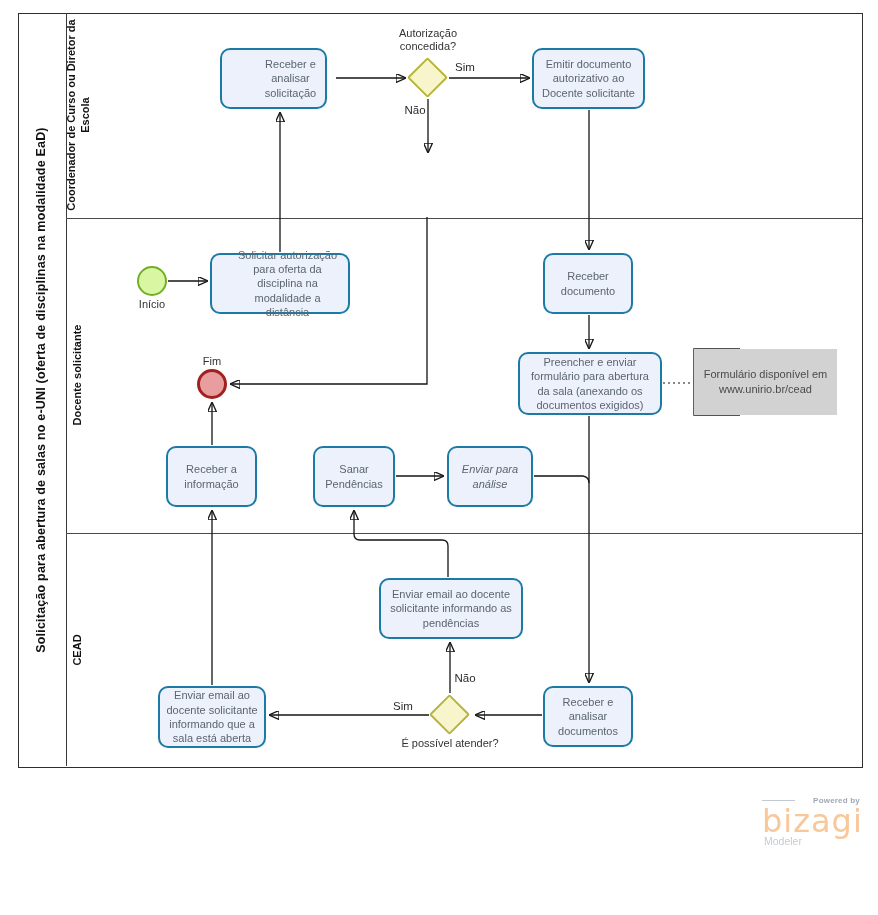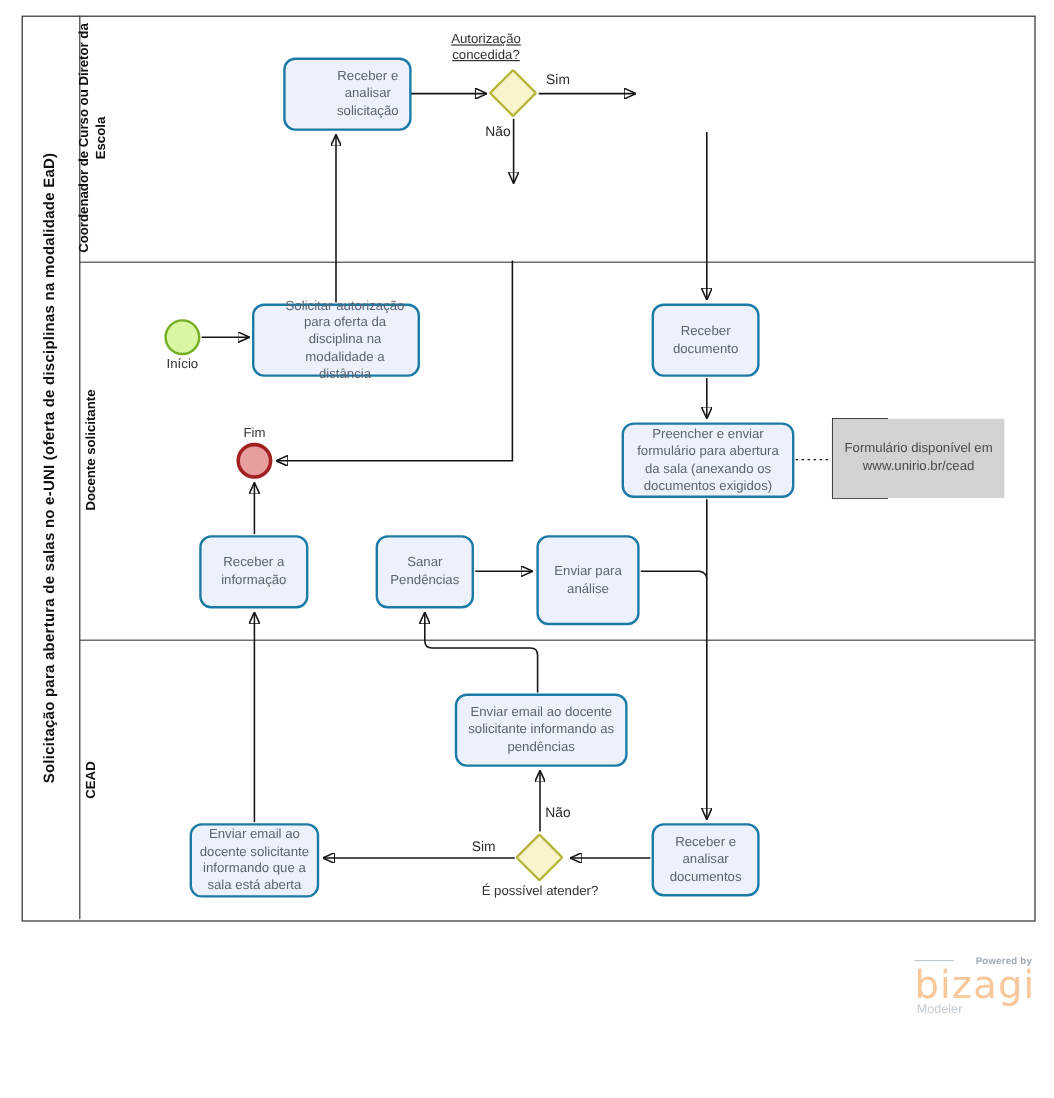--- a/index.html
+++ b/index.html
@@ -23,41 +23,41 @@
     background:#f8f4cb;transform:rotate(45deg);border-radius:2px;}
   .event{position:absolute;box-sizing:border-box;border-radius:50%;}
   .event.start{width:30px;height:30px;border:2.5px solid #74ae25;background:#d9f7a2;}
   .event.end{width:30px;height:30px;border:3.5px solid #a32020;background:#e89e9e;}
   .flow-label{position:absolute;font-size:11.5px;color:#2b2b2b;text-align:center;}
   .node-label{position:absolute;font-size:11px;color:#333;text-align:center;}
   .annotation{position:absolute;background:#d2d2d2;color:#4a4a4a;font-size:11px;line-height:1.35;
     display:flex;align-items:center;justify-content:center;text-align:center;padding:2px 8px;box-sizing:border-box;}
 
   
-  #n-receber-analisar{left:236px;top:48px;width:107px;height:61px;padding-left:39px;}
+  #n-receber-analisar{left:220px;top:48px;width:107px;height:61px;padding-left:39px;}
   #n-emitir-doc{left:532px;top:48px;width:113px;height:61px;}
   #n-informar-docente{left:382px;top:155px;width:91px;height:61px;}
   #n-solicitar{left:210px;top:253px;width:140px;height:61px;padding-left:20px;}
   #n-receber-doc{left:543px;top:253px;width:90px;height:61px;}
   #n-preencher{left:518px;top:352px;width:144px;height:63px;}
   #n-receber-info{left:166px;top:446px;width:91px;height:61px;}
   #n-sanar{left:313px;top:446px;width:82px;height:61px;}
-  #n-enviar-analise{left:447px;top:446px;width:86px;height:75px;}
+  #n-enviar-analise{left:447px;top:446px;width:86px;height:61px;font-style:italic;}
   #n-email-pendencias{left:379px;top:578px;width:144px;height:61px;}
   #n-email-aberta{left:158px;top:686px;width:108px;height:62px;}
   #n-receber-analisar-doc{left:543px;top:686px;width:90px;height:61px;}
   #g-autorizacao{left:413px;top:63px;}
   #g-atender{left:435px;top:700px;}
   #ev-start{left:137px;top:266px;}
   #ev-end{left:197px;top:369px;}
   #ann-formulario{left:694px;top:349px;width:143px;height:66px;}
 
   #lbl-inicio{left:126px;top:298px;width:52px;}
   #lbl-fim{left:186px;top:355px;width:52px;}
-  #lbl-q1{left:355px;top:27px;width:100px;line-height:1.15;text-decoration:underline;}
+  #lbl-q1{left:378px;top:27px;width:100px;line-height:1.15;}
   #lbl-q2{left:390px;top:737px;width:120px;}
   #lbl-sim1{left:450px;top:61px;width:30px;}
   #lbl-nao1{left:400px;top:104px;width:30px;}
   #lbl-nao2{left:448px;top:672px;width:34px;}
   #lbl-sim2{left:388px;top:700px;width:30px;}
 
   
   #edges{position:absolute;left:0;top:0;width:878px;height:915px;pointer-events:none;}
   #edges path{fill:none;stroke:#151515;stroke-width:1.3px;}
   #edges path.dotted{stroke-dasharray:2 3;stroke-width:1.1px;}
@@ -107,20 +107,21 @@
     <path d="M450,693 V643" marker-end="url(#arr)"></path>
     <path d="M542,715 H476" marker-end="url(#arr)"></path>
     <path d="M429,715 H270" marker-end="url(#arr)"></path>
     <path d="M212,685 V511" marker-end="url(#arr)"></path>
     <path d="M212,445 V403" marker-end="url(#arr)"></path>
     <path class="dotted" d="M663,383 H693"></path>
     <path class="bracket" d="M740,349 H694 V415 H740"></path>
   </svg>
 
   <div class="task" id="n-receber-analisar">Receber  e analisar solicitação</div>
+  <div class="task" id="n-emitir-doc">Emitir documento autorizativo ao Docente solicitante</div>
   <div class="task" id="n-solicitar">Solicitar autorização para oferta da disciplina na modalidade a distância</div>
   <div class="task" id="n-receber-doc">Receber documento</div>
   <div class="task" id="n-preencher">Preencher e enviar formulário para abertura da sala (anexando os documentos exigidos)</div>
   <div class="task" id="n-receber-info">Receber a informação</div>
   <div class="task" id="n-sanar">Sanar Pendências</div>
   <div class="task" id="n-enviar-analise">Enviar para análise</div>
   <div class="task" id="n-email-pendencias">Enviar email ao docente solicitante informando as pendências</div>
   <div class="task" id="n-email-aberta">Enviar email ao docente solicitante informando que a sala está aberta</div>
   <div class="task" id="n-receber-analisar-doc">Receber e analisar documentos</div>
 

